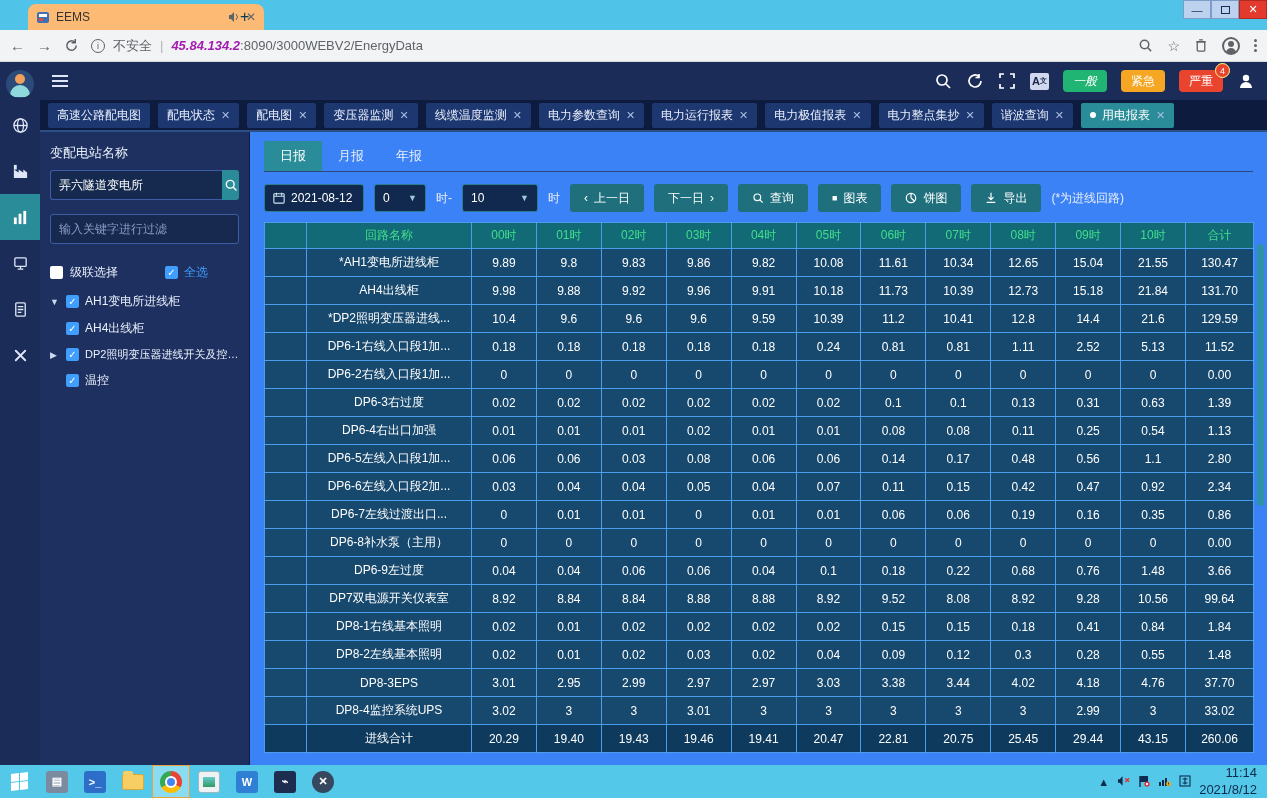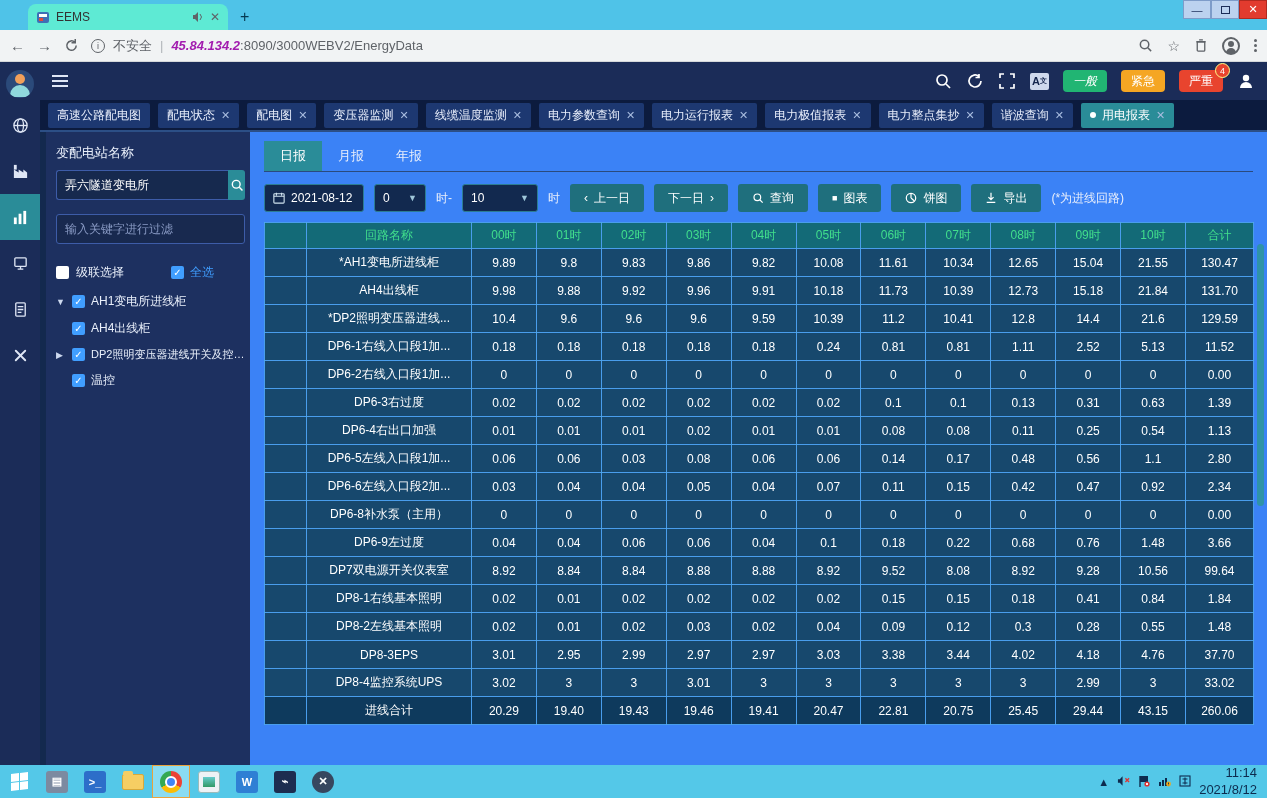--- a/index.html
+++ b/index.html
@@ -1,21 +1,21 @@
 <!DOCTYPE html>
 <html><head>
 <meta charset="utf-8">
 <style>
   * { margin:0; padding:0; box-sizing:border-box; }
   html,body { width:1267px; height:798px; overflow:hidden;
     font-family:"Liberation Sans", sans-serif; background:#13294e; }
 
   
   .tabstrip { position:absolute; left:0; top:0; width:1267px; height:30px; background:#4fc3e8; }
-  .btab { position:absolute; left:28px; top:4px; width:200px; height:26px; background:#5eead4;
+  .btab { position:absolute; left:28px; top:4px; width:236px; height:26px; background:#fdba74;
     border-radius:8px 8px 0 0; display:flex; align-items:center; padding:0 8px; gap:6px; font-size:12px; color:#333; }
   .btab .title { flex:1; }
   .newtab { position:absolute; left:240px; top:8px; color:#063a52; font-size:16px; cursor:default; }
   .winbtns { position:absolute; right:0; top:0; height:20px; display:flex; }
   .winbtn { width:28px; height:19px; display:flex; align-items:center; justify-content:center;
     font-size:11px; color:#1b2c58; background:#bcd2ef; border:1px solid #7e9cc9; }
   .winbtn.close { background:#e23b2e; color:#fff; border-color:#b02a20; }
   .addrbar { position:absolute; left:0; top:30px; width:1267px; height:32px; background:#f1f3f4;
     display:flex; align-items:center; padding:0 10px; gap:12px; border-bottom:1px solid #d5d8da; }
   .navarrow { color:#5f6368; font-size:15px; }
@@ -58,21 +58,21 @@
   
   .rail { position:absolute; left:0; top:62px; width:40px; height:703px; background:#1b2c58;
     display:flex; flex-direction:column; align-items:center; }
   .rail-item { width:40px; height:46px; display:flex; align-items:center; justify-content:center; }
   .rail-item.active { background:#2a8c98; }
   .rail-avatar { width:28px; height:28px; border-radius:50%; background:#2b4a7a; position:relative; overflow:hidden; margin:8px 0 4px; }
   .rail-avatar:before { content:""; position:absolute; left:9px; top:4px; width:10px; height:10px; border-radius:50%; background:#f0a05a; }
   .rail-avatar:after { content:""; position:absolute; left:4px; top:15px; width:20px; height:12px; border-radius:10px 10px 0 0; background:#8fd8dc; }
 
   
-  .sidebar { position:absolute; left:46px; top:132px; width:210px; height:633px; background:#1d3060;
+  .sidebar { position:absolute; left:40px; top:132px; width:210px; height:633px; background:#1d3060;
     padding:12px 10px; color:#eaf0fb; border-right:1px solid #0d1d3e; }
   .sb-label { font-size:13px; margin-bottom:8px; }
   .sb-search { display:flex; height:30px; margin-bottom:14px; }
   .sb-search input { flex:1; background:#16294e; border:1px solid #3d5ca8; border-right:none;
     color:#fff; font-size:12px; padding:0 8px; outline:none; border-radius:3px 0 0 3px; font-family:inherit; }
   .sb-search .sbtn { width:36px; background:#2a8c98; border-radius:0 3px 3px 0;
     display:flex; align-items:center; justify-content:center; }
   .sb-filter { width:100%; height:30px; background:#18294f; border:1px solid #3d5ca8; border-radius:3px;
     color:#fff; font-size:12px; padding:0 8px; outline:none; margin-bottom:20px; font-family:inherit; }
   .sb-filter::placeholder { color:#8a9bc5; }
@@ -562,20 +562,36 @@
           <td>0.07</td>
           <td>0.11</td>
           <td>0.15</td>
           <td>0.42</td>
           <td>0.47</td>
           <td>0.92</td>
           <td>2.34</td>
         </tr>
         <tr>
           <td class="col-cb"><span class="cbox"></span></td>
+          <td class="col-name">DP6-7左线过渡出口...</td>
+          <td>0</td>
+          <td>0.01</td>
+          <td>0.01</td>
+          <td>0</td>
+          <td>0.01</td>
+          <td>0.01</td>
+          <td>0.06</td>
+          <td>0.06</td>
+          <td>0.19</td>
+          <td>0.16</td>
+          <td>0.35</td>
+          <td>0.86</td>
+        </tr>
+        <tr>
+          <td class="col-cb"><span class="cbox"></span></td>
           <td class="col-name">DP6-8补水泵（主用）</td>
           <td>0</td>
           <td>0</td>
           <td>0</td>
           <td>0</td>
           <td>0</td>
           <td>0</td>
           <td>0</td>
           <td>0</td>
           <td>0</td>

